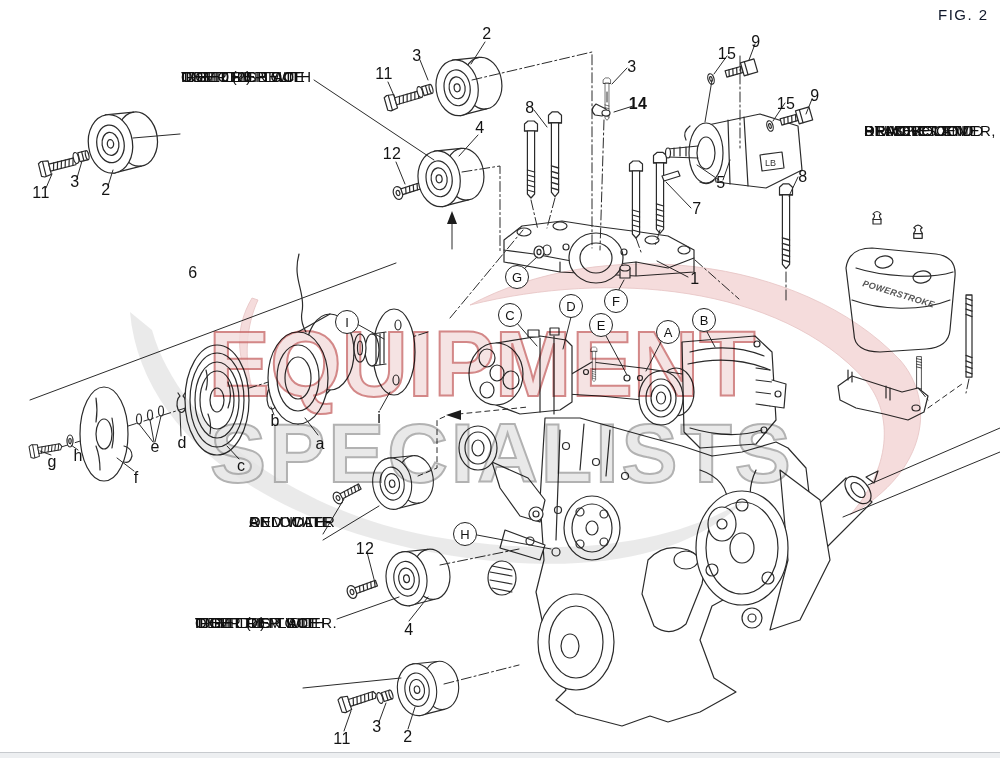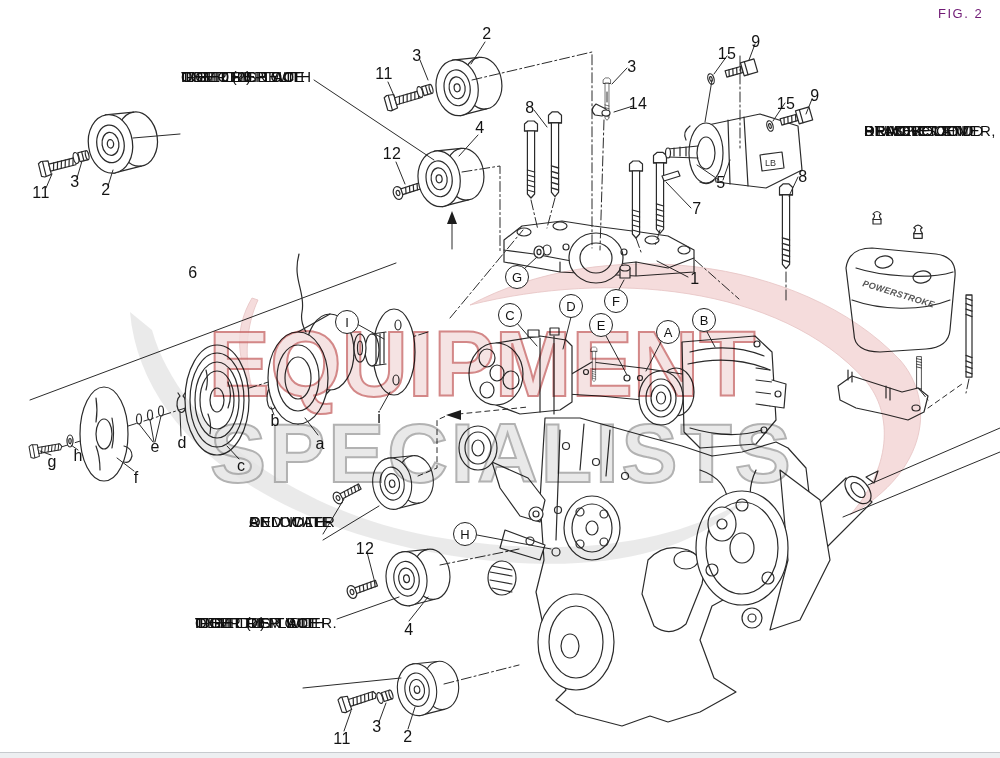--- a/index.html
+++ b/index.html
@@ -12,21 +12,21 @@
   .dsh{stroke-dasharray:5 4;stroke-width:1;}
   .wm{mix-blend-mode:multiply;}
   .wm text{font-family:"Liberation Sans",sans-serif;font-weight:bold;}
   #labels div{position:absolute;}
   .co{transform:translate(-50%,-50%);white-space:nowrap;color:#131313;}
   .num{font-size:16px;letter-spacing:.4px;}
   .letter{font-size:16px;}
   .circle{width:22px;height:22px;border:1.5px solid #222;border-radius:50%;background:#fff;
           font-size:13px;display:flex;align-items:center;justify-content:center;}
   .note{font-size:15px;line-height:19.3px;letter-spacing:.4px;white-space:nowrap;color:#101010;}
-  .fig{position:absolute;font-size:13px;letter-spacing:1.5px;color:#701a75;}
+  .fig{position:absolute;font-size:15px;letter-spacing:1.5px;color:#0f172a;}
   .footer-rule{position:absolute;left:0;right:0;top:752px;height:6px;background:#edeff1;
                border-top:1.5px solid #c7cace;}
   .cadtext{font-family:"Liberation Sans",sans-serif;}
 </style>
 </head>
 <body>
 
 <div class="stage">
 
 <svg width="1000" height="758" viewBox="0 0 1000 758">
@@ -367,21 +367,21 @@
       <div class="co num" style="left: 41px; top: 193px;">11</div>
       <div class="co num" style="left: 75px; top: 182px;">3</div>
       <div class="co num" style="left: 106px; top: 190px;">2</div>
       <div class="co num" style="left: 384px; top: 74px;">11</div>
       <div class="co num" style="left: 417px; top: 56px;">3</div>
       <div class="co num" style="left: 487px; top: 34px;">2</div>
       <div class="co num" style="left: 392px; top: 154px;">12</div>
       <div class="co num" style="left: 480px; top: 128px;">4</div>
       <div class="co num" style="left: 530px; top: 108px;">8</div>
       <div class="co num" style="left: 632px; top: 67px;">3</div>
-      <div class="co num" style="left: 638px; top: 104px;">14</div>
+      <div class="co num" style="left: 638px; top: 104px; font-weight: bold;">14</div>
       <div class="co num" style="left: 697px; top: 209px;">7</div>
       <div class="co num" style="left: 695px; top: 279px;">1</div>
       <div class="co num" style="left: 727px; top: 54px;">15</div>
       <div class="co num" style="left: 756px; top: 42px;">9</div>
       <div class="co num" style="left: 786px; top: 104px;">15</div>
       <div class="co num" style="left: 815px; top: 96px;">9</div>
       <div class="co num" style="left: 721px; top: 183px;">5</div>
       <div class="co num" style="left: 803px; top: 177px;">8</div>
       <div class="co num" style="left: 193px; top: 273px;">6</div>
       <div class="co num" style="left: 365px; top: 549px;">12</div>

